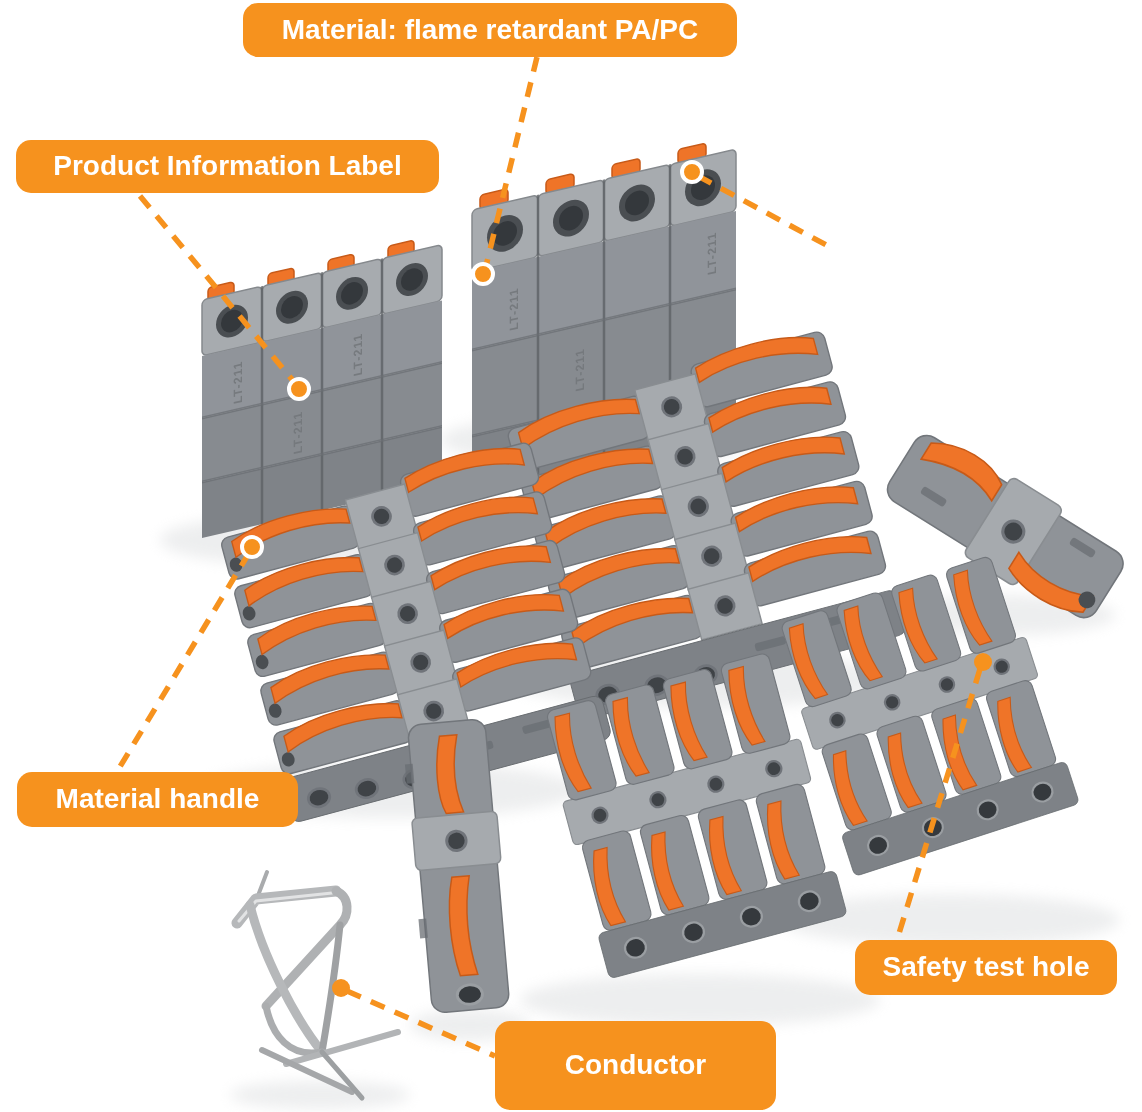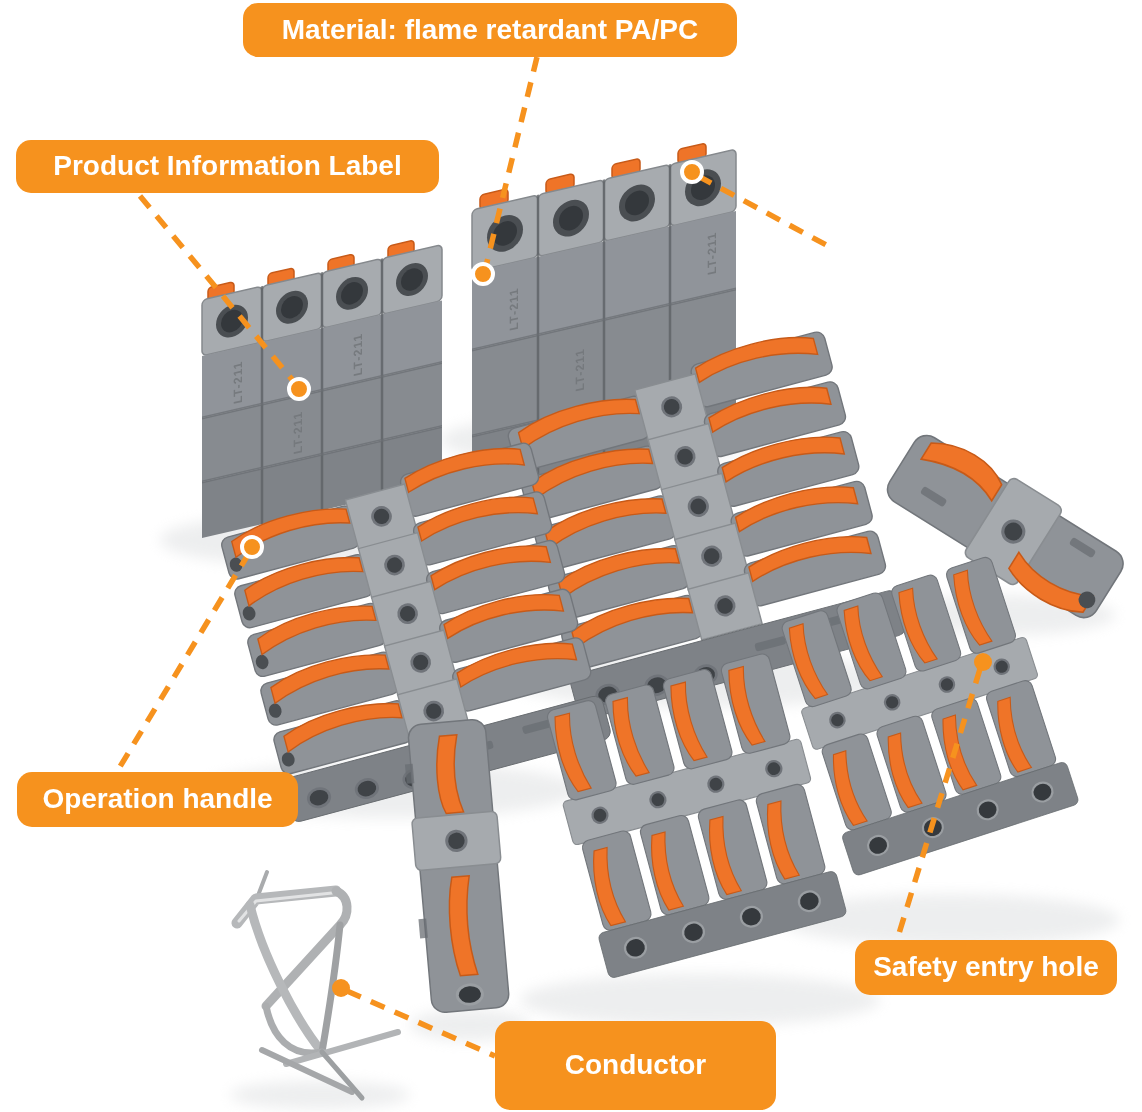--- a/index.html
+++ b/index.html
@@ -246,21 +246,21 @@
     <circle class="dot" cx="983" cy="662" r="9"></circle>
     <circle class="dot" cx="341" cy="988" r="9"></circle>
   </g>
 </svg>
 
   <div class="label" style="left:243px;top:3px;width:494px;height:54px;">Material: flame retardant PA/PC</div>
 
   <div class="label" style="left:16px;top:140px;width:423px;height:53px;">Product Information Label</div>
 
 
-  <div class="label" style="left:17px;top:772px;width:281px;height:55px;">Operation handle</div>
-
-  <div class="label" style="left:855px;top:940px;width:262px;height:55px;">Safety entry hole</div>
+  <div class="label" style="left:17px;top:772px;width:281px;height:55px;">Material handle</div>
+
+  <div class="label" style="left:855px;top:940px;width:262px;height:55px;">Safety test hole</div>
 
   <div class="label twoline" style="left:495px;top:1021px;width:281px;height:89px;gap:27px;">
     <span class="l2">Conductor</span>
   </div>
 
 </div>
 
 </body></html>

